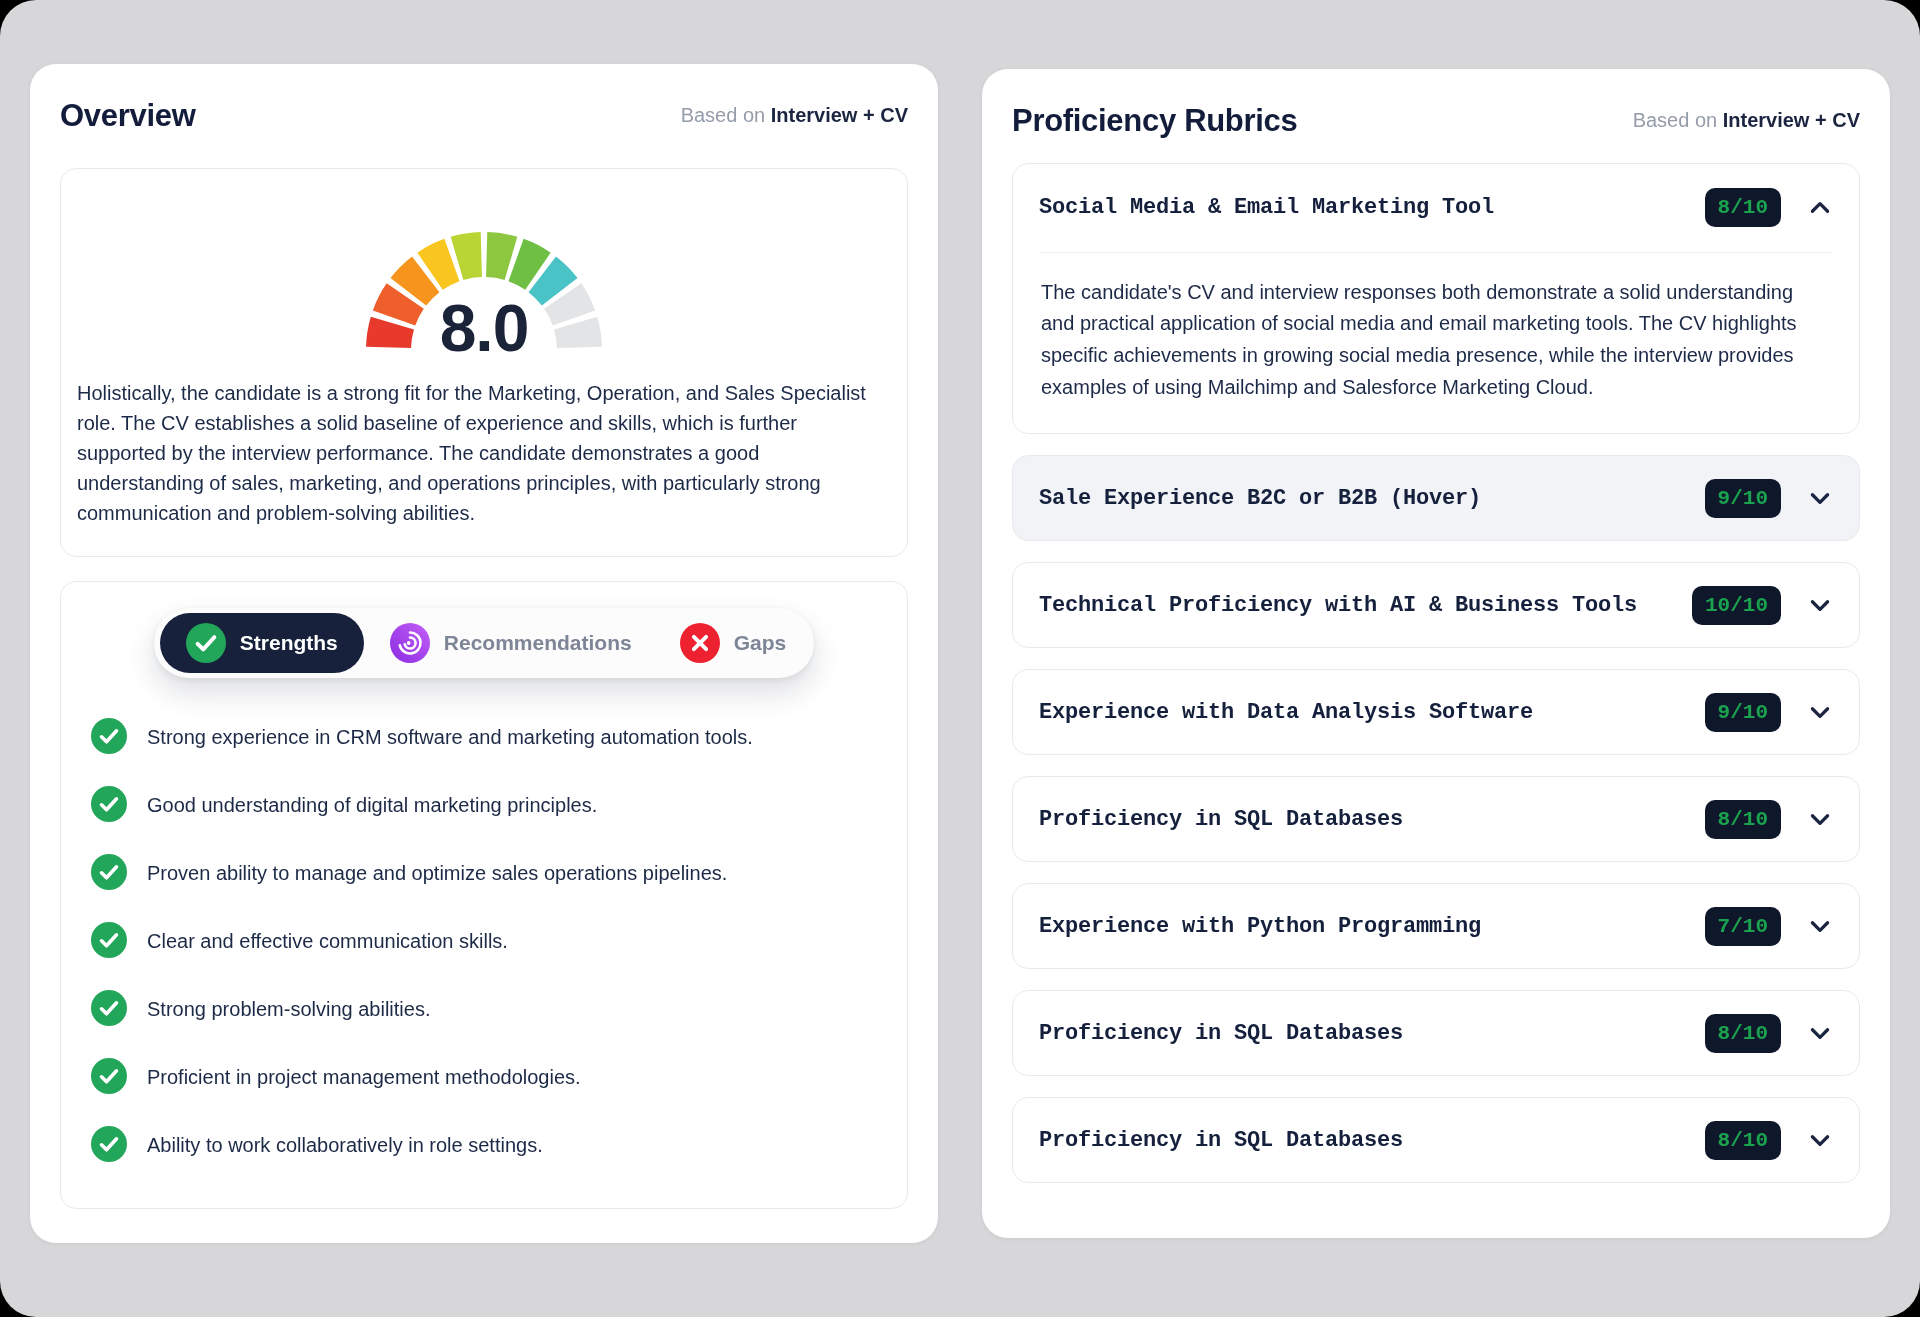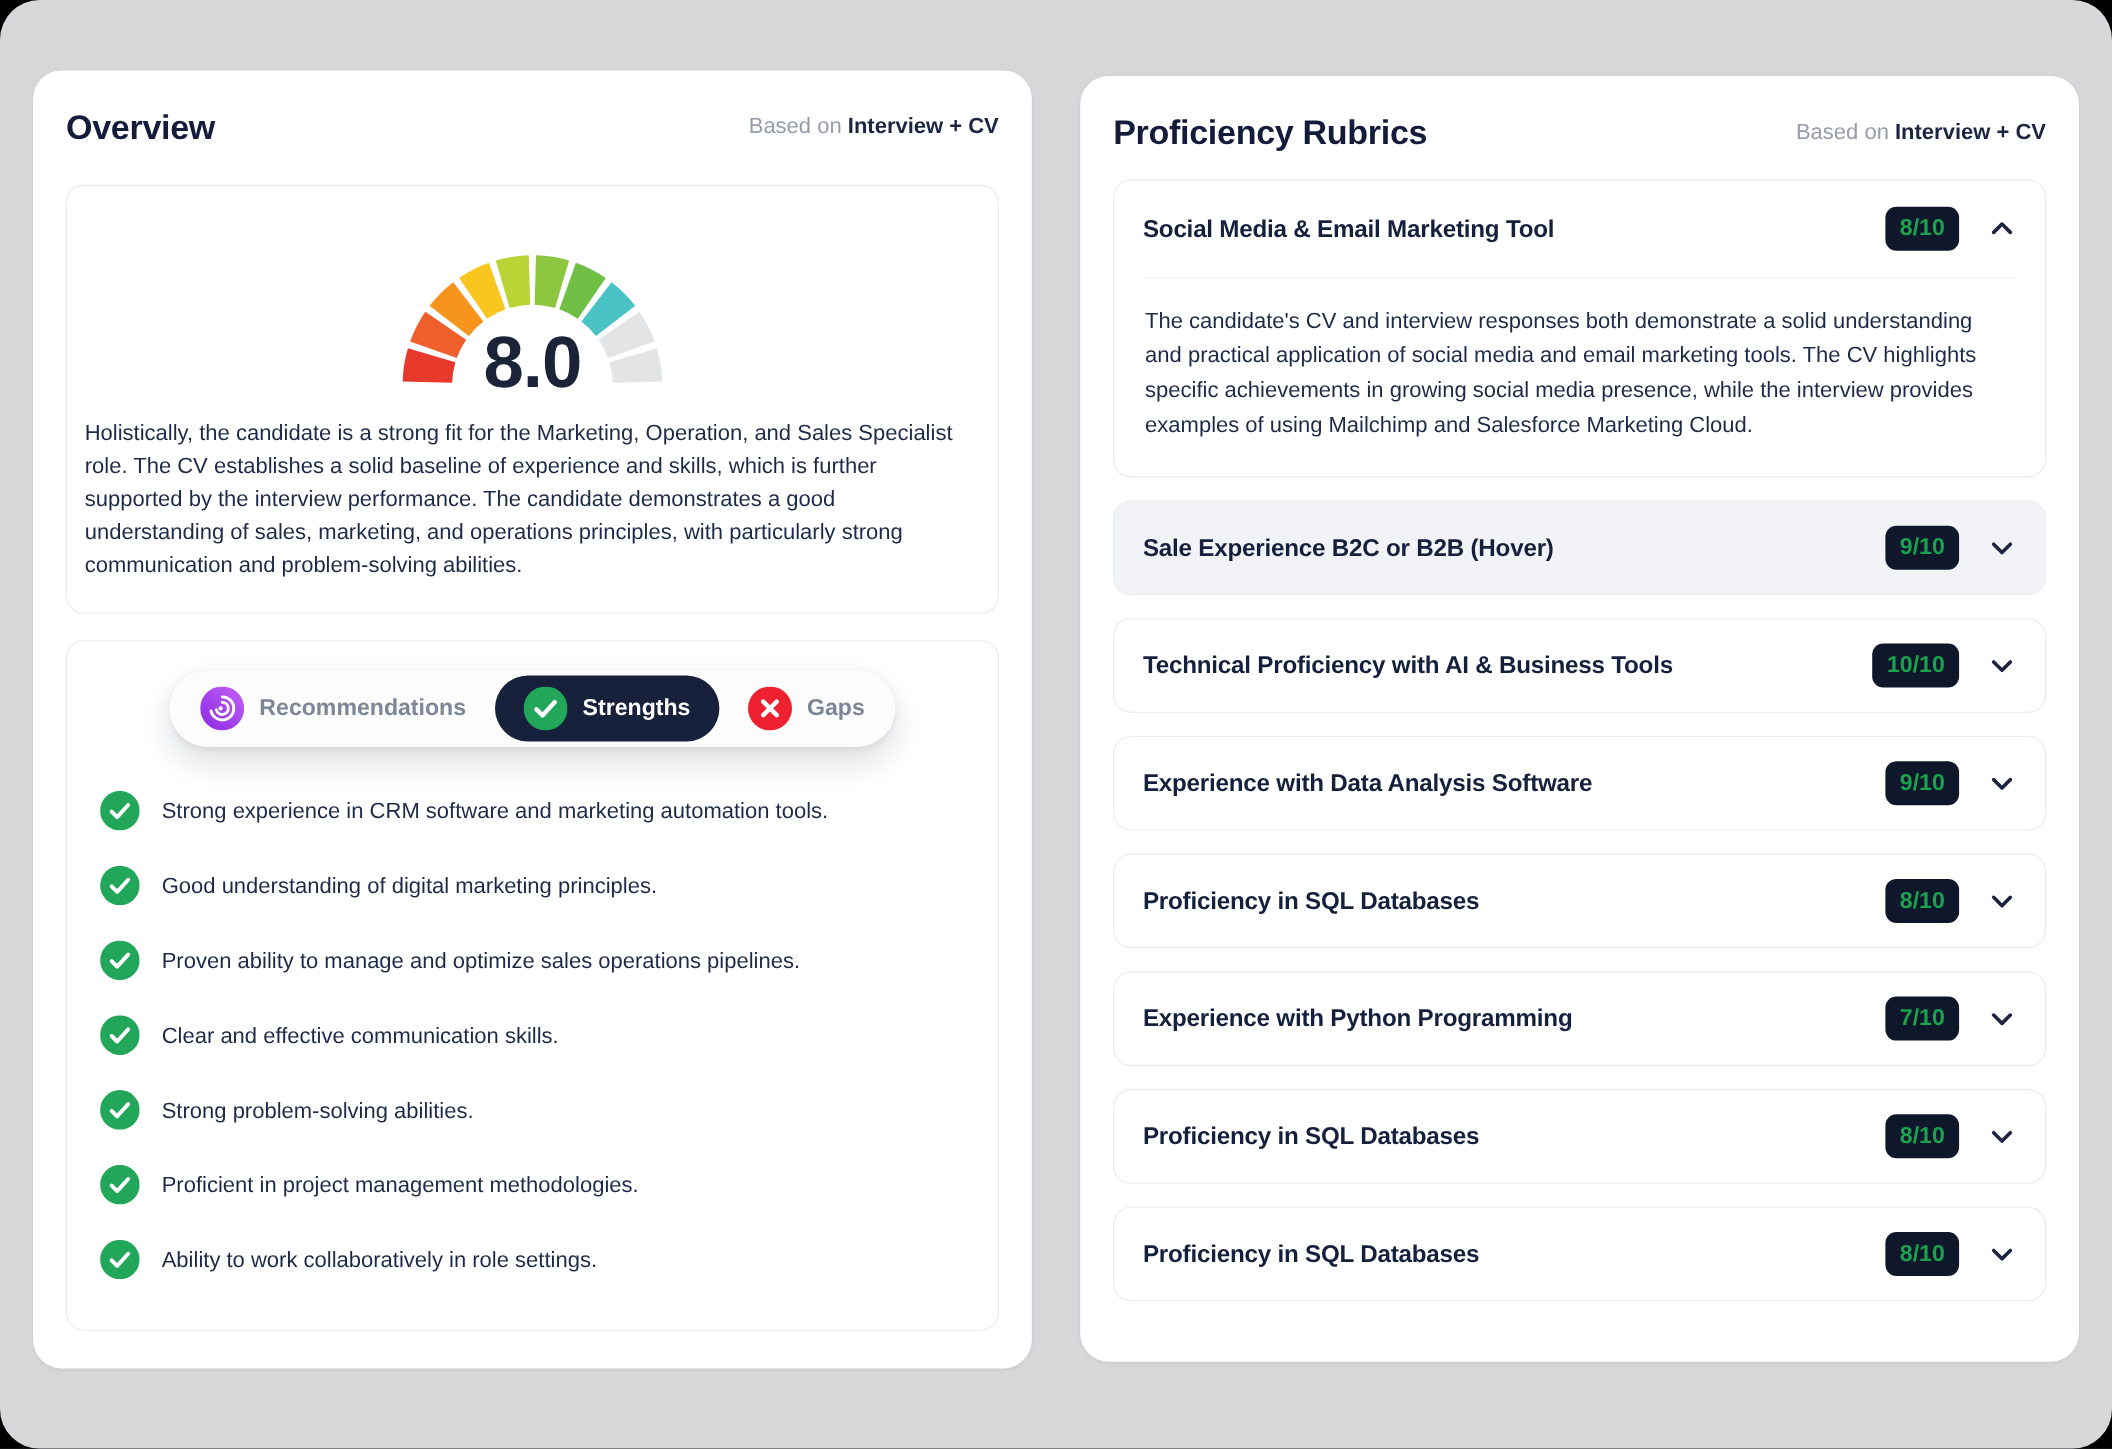--- a/index.html
+++ b/index.html
@@ -31,21 +31,21 @@
 
   .strengths-list { list-style: none; margin-top: 42px; display: flex; flex-direction: column; gap: 34px; padding: 0 6px; }
   .strength { display: flex; gap: 20px; align-items: flex-start; font-size: 20px; color: #1d2a47; line-height: 1.35; max-width: 800px; }
   .strength .check { flex: 0 0 36px; width: 36px; height: 36px; margin-top: -2px; }
   .strength .strength-text { padding-top: 4px; }
 
   
   .rubric-list { margin-top: 24px; }
   .rubric { border: 1.5px solid #e8eaef; border-radius: 16px; background: #fff; margin-bottom: 21px; padding: 0 26px; }
   .rubric.hover { background: #f2f3f6; }
-  .rubric-head { display: flex; align-items: center; height: 84px; cursor: pointer; }
+  .rubric-head { display: flex; align-items: center; height: 84px; cursor: pointer; font-family: Liberation Mono, monospace; }
   .rubric.expanded .rubric-head { height: 88px; }
   .rubric-title { flex: 1 1 auto; font-size: 22px; font-weight: 700; color: #15203d; letter-spacing: -0.2px; }
   .score-badge { background: #0f172a; color: #1ba24f; font-size: 21px; font-weight: 700; padding: 8px 13px; border-radius: 10px; }
   .chev { margin-left: 26px; width: 26px; height: 26px; flex: 0 0 26px; }
   .rubric-body { border-top: 1.5px solid #eceff3; padding: 24px 2px 30px; font-size: 20px; line-height: 1.58; color: #1d2a47; }
 </style>
 </head>
 <body>
 
 <div class="screen">
@@ -73,46 +73,46 @@
               <path d="M219.36 57.33 A118 118 0 0 1 233.16 84.42 L190.77 99.51 A73 73 0 0 0 182.23 82.76 Z" fill="#e3e4e6"></path>
               <path d="M235.20 90.68 A118 118 0 0 1 239.95 120.71 L194.97 121.96 A73 73 0 0 0 192.03 103.39 Z" fill="#e3e4e6"></path>
             </svg>
           <div class="gauge-score">8.0</div>
         </div>
         <p class="summary-text">Holistically, the candidate is a strong fit for the Marketing, Operation, and Sales Specialist role. The CV establishes a solid baseline of experience and skills, which is further supported by the interview performance. The candidate demonstrates a good understanding of sales, marketing, and operations principles, with particularly strong communication and problem-solving abilities.</p>
       </div>
 
       <div class="strengths-box">
         <div class="tabs" id="tabs">
+            <button class="tab active">
+              <span>
+                <svg class="tab-icon" width="40" height="40" viewBox="0 0 36 36">
+                  <circle cx="18" cy="18" r="18" fill="#21a65a"></circle>
+                  <path d="M10.5 18.8l5 5 10-11" stroke="#fff" stroke-width="3.6" fill="none" stroke-linecap="round" stroke-linejoin="round"></path>
+                </svg>
+              </span>
+              <span>Strengths</span>
+            </button>
             <button class="tab">
               <span>
                 <svg class="tab-icon" width="40" height="40" viewBox="0 0 40 40">
                   <defs>
                     <linearGradient id="pg" x1="0" y1="1" x2="1" y2="0">
                       <stop offset="0" stop-color="#8a2be2"></stop>
                       <stop offset="1" stop-color="#c45ff6"></stop>
                     </linearGradient>
                   </defs>
                   <circle cx="20" cy="20" r="20" fill="url(#pg)"></circle>
                   <path d="M20 9.5a10.5 10.5 0 1 1 -10.2 12.8" stroke="#fff" stroke-width="2.6" fill="none" stroke-linecap="round"></path>
                   <path d="M20 14.5a5.5 5.5 0 1 1 -5.3 6.8" stroke="#fff" stroke-width="2.6" fill="none" stroke-linecap="round"></path>
                   <circle cx="18.6" cy="20" r="1.9" fill="#fff"></circle>
                 </svg>
               </span>
               <span>Recommendations</span>
             </button>
-            <button class="tab active">
-              <span>
-                <svg class="tab-icon" width="40" height="40" viewBox="0 0 36 36">
-                  <circle cx="18" cy="18" r="18" fill="#21a65a"></circle>
-                  <path d="M10.5 18.8l5 5 10-11" stroke="#fff" stroke-width="3.6" fill="none" stroke-linecap="round" stroke-linejoin="round"></path>
-                </svg>
-              </span>
-              <span>Strengths</span>
-            </button>
             <button class="tab">
               <span>
                 <svg class="tab-icon" width="40" height="40" viewBox="0 0 36 36">
                   <circle cx="18" cy="18" r="18" fill="#ee2130"></circle>
                   <path d="M12.5 12.5l11 11M23.5 12.5l-11 11" stroke="#fff" stroke-width="3.6" fill="none" stroke-linecap="round"></path>
                 </svg>
               </span>
               <span>Gaps</span>
             </button>
           </div>

